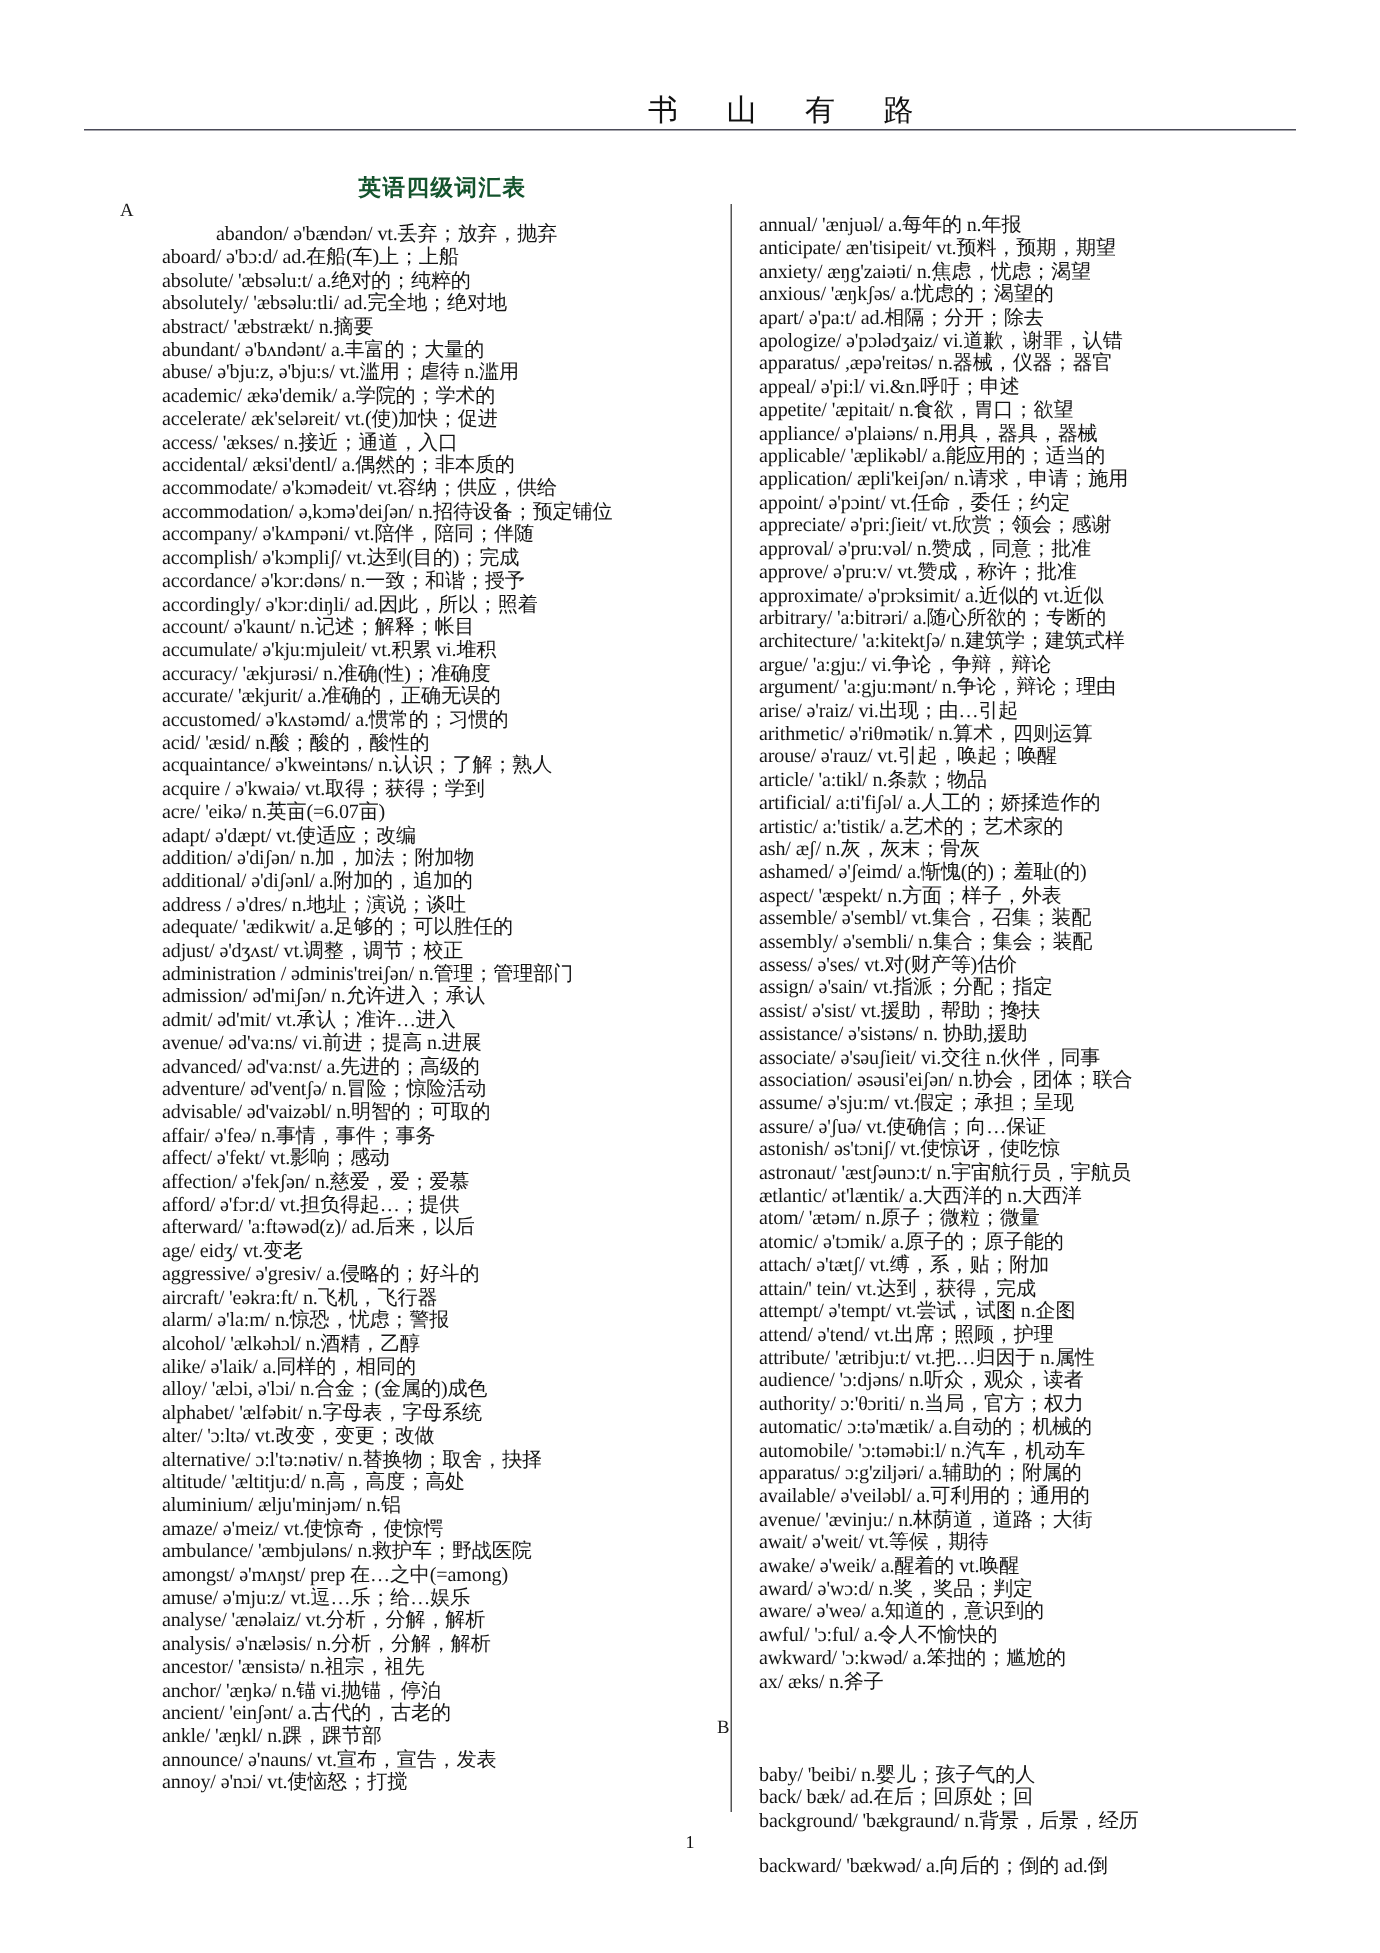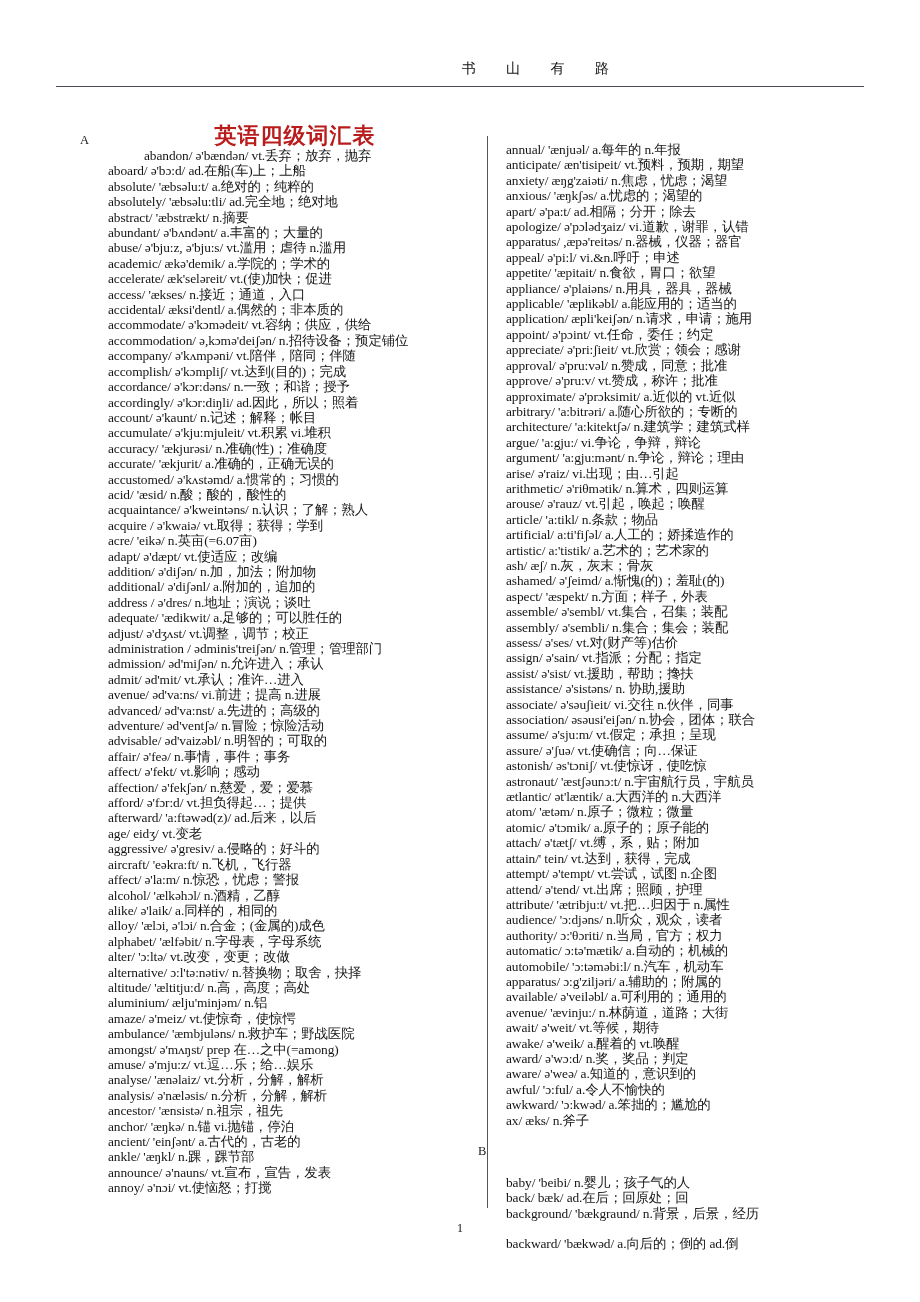--- a/index.html
+++ b/index.html
@@ -26,21 +26,21 @@
   
   .running-header {
     position: absolute;
     top: 60px;
     left: 0;
     width: 920px;
     text-align: right;
     padding-right: 298px;
     box-sizing: border-box;
     font-family: "DejaVu Sans", "Liberation Sans", sans-serif;
-    font-size: 14px;
+    font-size: 20px;
     letter-spacing: 13px;
     color: #111;
   }
   .header-rule {
     position: absolute;
     top: 86px;
     left: 56px;
     width: 808px;
     height: 0;
     border-top: 1.6px solid #4a4a58;
@@ -48,23 +48,23 @@
 
   
   .doc-title {
     position: absolute;
     top: 106px;
     left: 150px;
     width: 290px;
     text-align: center;
     font-family: "DejaVu Sans", "Liberation Sans", sans-serif;
     font-weight: bold;
-    font-size: 22px;
+    font-size: 15px;
     letter-spacing: 1px;
-    color: #b91c1c;
+    color: #14532d;
   }
 
   
   .columns {
     position: absolute;
     top: 100px;
     left: 0;
     width: 920px;
     height: 1105px;
   }
@@ -185,21 +185,21 @@
           <div class="entry">adventure/ əd'ventʃə/ n.冒险；惊险活动</div>
           <div class="entry">advisable/ əd'vaizəbl/ n.明智的；可取的</div>
           <div class="entry">affair/ ə'feə/ n.事情，事件；事务</div>
           <div class="entry">affect/ ə'fekt/ vt.影响；感动</div>
           <div class="entry">affection/ ə'fekʃən/ n.慈爱，爱；爱慕</div>
           <div class="entry">afford/ ə'fɔr:d/ vt.担负得起…；提供</div>
           <div class="entry">afterward/ 'a:ftəwəd(z)/ ad.后来，以后</div>
           <div class="entry">age/ eidʒ/ vt.变老</div>
           <div class="entry">aggressive/ ə'gresiv/ a.侵略的；好斗的</div>
           <div class="entry">aircraft/ 'eəkra:ft/ n.飞机，飞行器</div>
-          <div class="entry">affect/ ə'la:m/ n.惊恐，忧虑；警报</div>
+          <div class="entry">alarm/ ə'la:m/ n.惊恐，忧虑；警报</div>
           <div class="entry">alcohol/ 'ælkəhɔl/ n.酒精，乙醇</div>
           <div class="entry">alike/ ə'laik/ a.同样的，相同的</div>
           <div class="entry">alloy/ 'ælɔi, ə'lɔi/ n.合金；(金属的)成色</div>
           <div class="entry">alphabet/ 'ælfəbit/ n.字母表，字母系统</div>
           <div class="entry">alter/ 'ɔ:ltə/ vt.改变，变更；改做</div>
           <div class="entry">alternative/ ɔ:l'tə:nətiv/ n.替换物；取舍，抉择</div>
           <div class="entry">altitude/ 'æltitju:d/ n.高，高度；高处</div>
           <div class="entry">aluminium/ ælju'minjəm/ n.铝</div>
           <div class="entry">amaze/ ə'meiz/ vt.使惊奇，使惊愕</div>
           <div class="entry">ambulance/ 'æmbjuləns/ n.救护车；野战医院</div>

